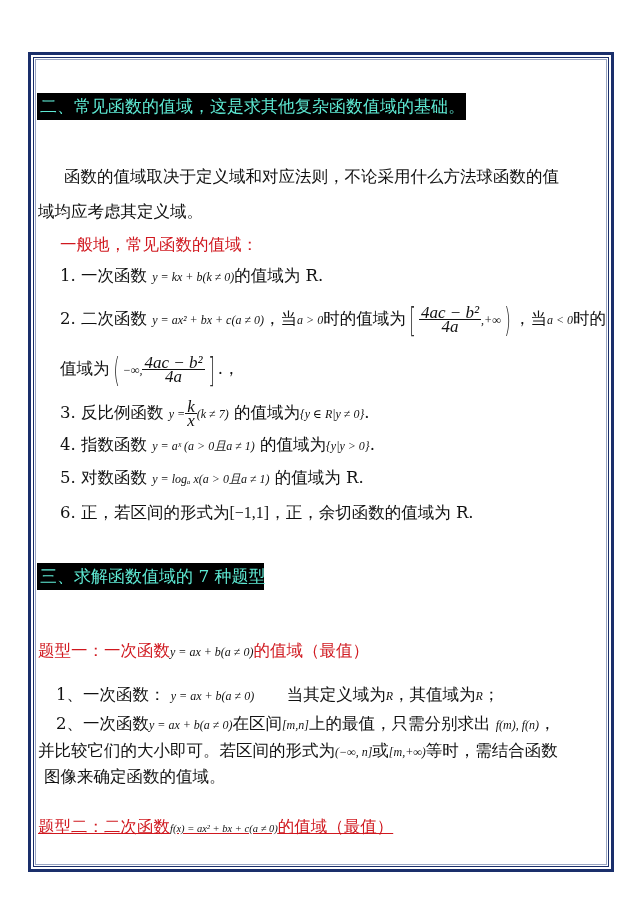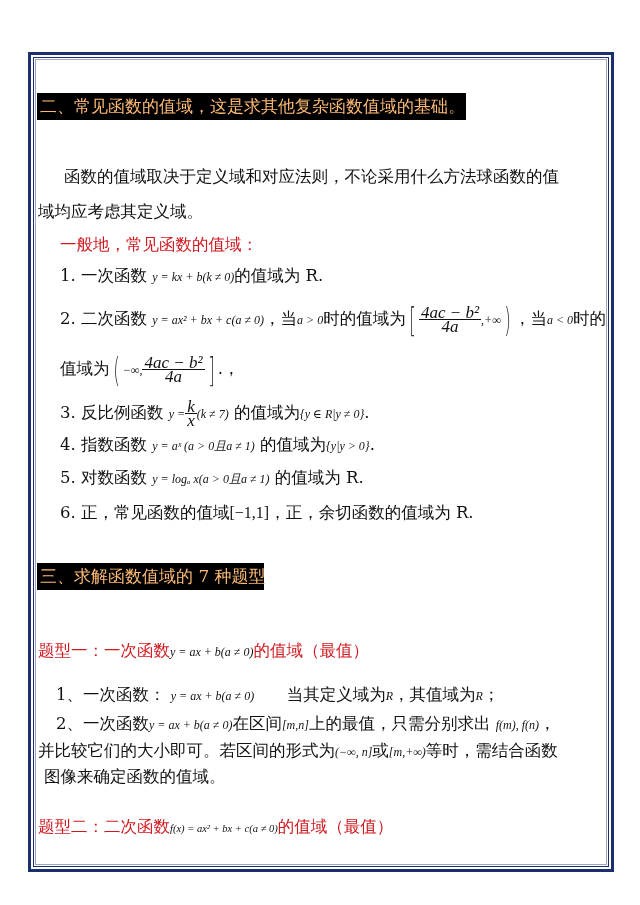--- a/index.html
+++ b/index.html
@@ -4,21 +4,21 @@
 <style>
   html, body { margin:0; padding:0; background:#ffffff; }
   body { width:640px; height:905px; position:relative; overflow:hidden;
          font-family:"DejaVu Serif","Liberation Serif",serif; color:#111; }
   .frame-outer { position:absolute; left:28px; top:52px; width:586px; height:820px;
          border:3px solid #1a2f6b; box-sizing:border-box; }
   .frame-inner { position:absolute; left:33px; top:57px; width:576px; height:810px;
          border:1.5px solid #1a2f6b; box-sizing:border-box; }
   .frame-inner2 { position:absolute; left:35px; top:59px; width:572px; height:806px;
          border:1px solid #9aa6c2; box-sizing:border-box; }
-  .hdr { position:absolute; background:#000; color:#fdba74; font-size:17px;
+  .hdr { position:absolute; background:#000; color:#5eead4; font-size:17px;
          line-height:27px; height:27px; padding:0 4px 0 3px; white-space:nowrap;
          font-family:"DejaVu Serif","Liberation Serif",serif; }
   .line { position:absolute; white-space:nowrap; font-size:16.5px; line-height:22px; }
   .red { color:#d0181f; }
   .m { font-family:"Liberation Serif","DejaVu Serif",serif; font-style:italic; font-size:12px;margin-top:47px; }
   .mn { font-family:"Liberation Serif","DejaVu Serif",serif; font-size:16px; }
   .frac { display:inline-block; vertical-align:middle; text-align:center; font-size:17px;
           font-family:"Liberation Serif",serif; font-style:italic; line-height:13px; }
   .frac .num { display:block; border-bottom:1px solid #111; padding:0 2px; }
   .frac .den { display:block; padding:0 2px; }
@@ -71,21 +71,21 @@
 
 <div class="line" style="left:60px; top:467px;">
   <span>5.</span>
   <span>对数函数</span>
   <span class="m">y = logₐ x(a &gt; 0且a ≠ 1)</span>
   <span>的值域为 R.</span>
 </div>
 
 <div class="line" style="left:60px; top:502px;">
   <span>6.</span>
-  <span>正，常见函数的值域</span><span class="mn">[−1,1]</span><span>，正，余切函数的值域为 R.</span>
+  <span>正，若区间的形式为</span><span class="mn">[−1,1]</span><span>，正，余切函数的值域为 R.</span>
 </div>
 
 <div class="hdr" style="left:37px; top:563px; width:220px;">三、求解函数值域的 7 种题型</div>
 
 <div class="line red" style="left:38px; top:640px;">
   <span>题型一：一次函数</span><span class="m" style="color:#111;">y = ax + b(a ≠ 0)</span><span>的值域（最值）</span>
 </div>
 
 <div class="line" style="left:56px; top:684px;">
   <span>1、一次函数：</span>
@@ -96,15 +96,15 @@
 
 <div class="line" style="left:56px; top:713px;">
   <span>2、一次函数</span><span class="m">y = ax + b(a ≠ 0)</span><span>在区间</span><span class="m">[m,n]</span><span>上的最值，只需分别求出</span>
   <span class="m">f(m), f(n)</span><span>，</span>
 </div>
 <div class="line" style="left:38px; top:740px;">
   <span>并比较它们的大小即可。若区间的形式为</span><span class="m">(−∞, n]</span><span>或</span><span class="m">[m,+∞)</span><span>等时，需结合函数</span>
 </div>
 <div class="line" style="left:44px; top:766px;">图像来确定函数的值域。</div>
 
-<div class="line red" style="left:38px; top:816px;">
+<div class="line red" style="left:38px; top:816px;text-decoration:underline;">
   <span>题型二：二次函数</span><span class="m" style="color:#111; font-size:10.5px;">f(x) = ax² + bx + c(a ≠ 0)</span><span>的值域（最值）</span>
 </div>
 
 </body></html>

